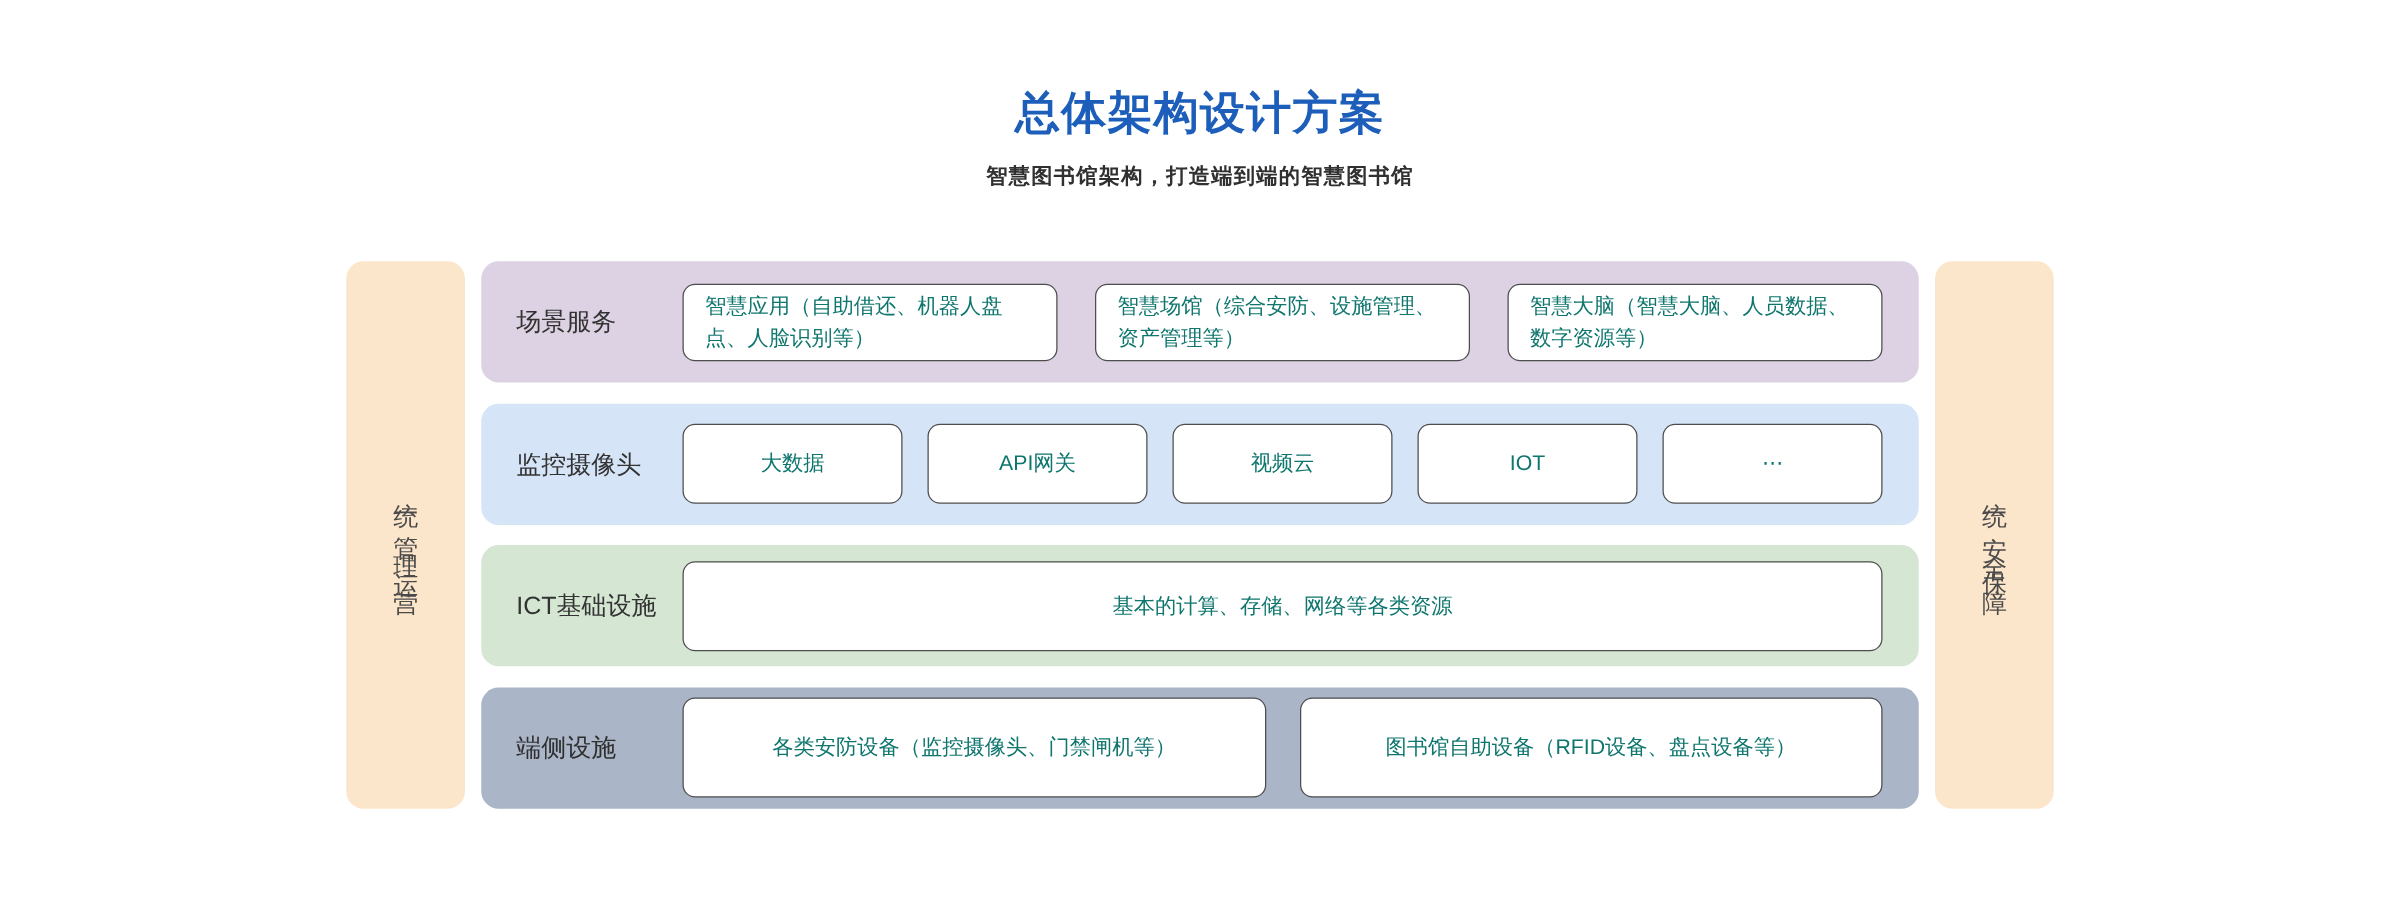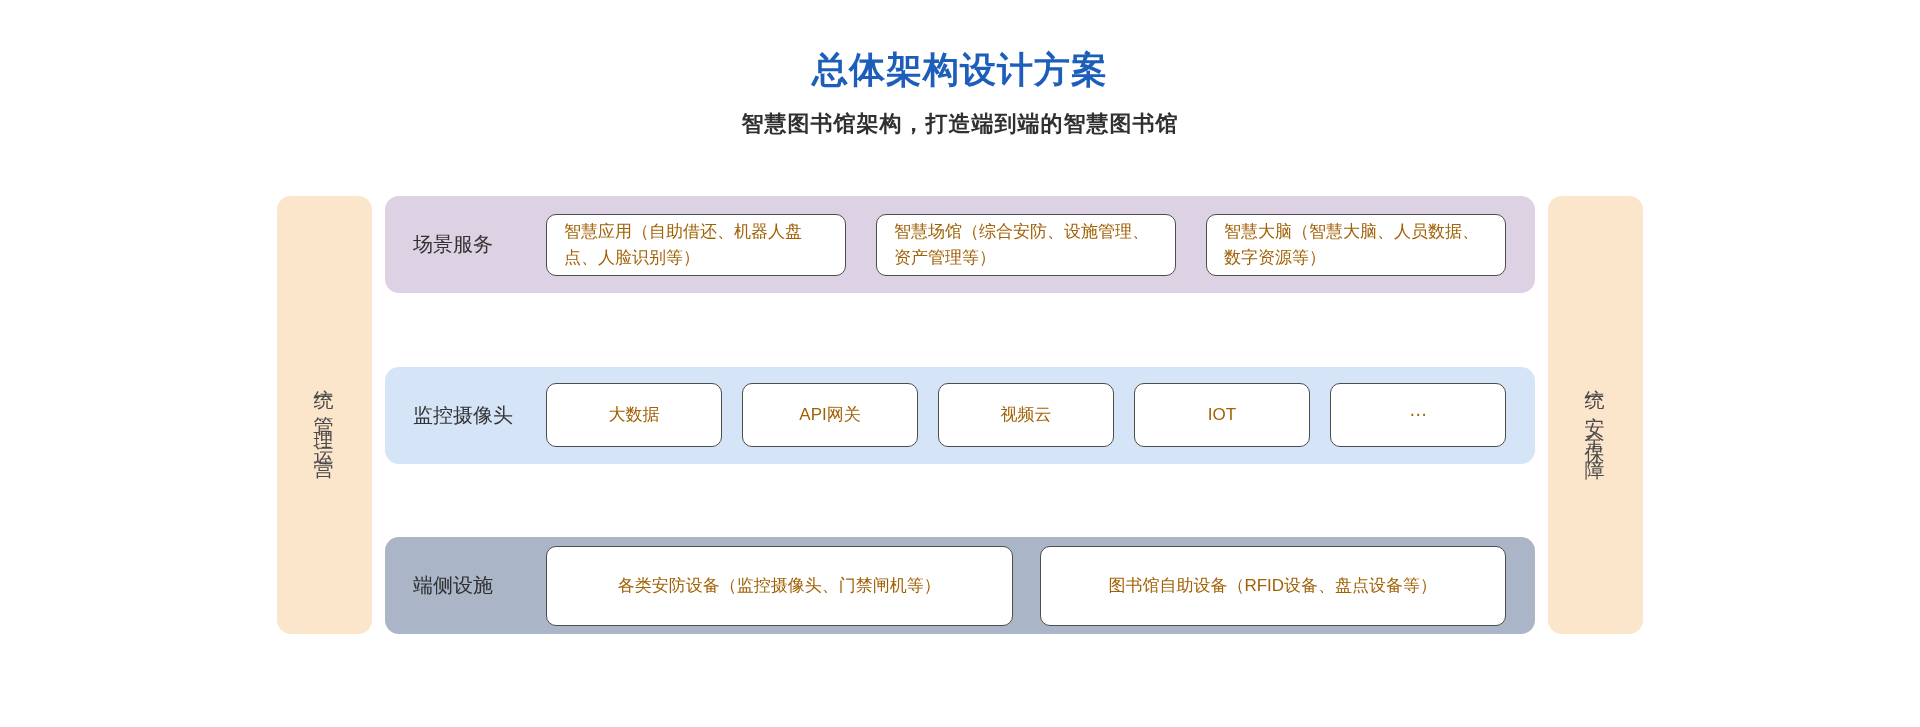--- a/index.html
+++ b/index.html
@@ -11,25 +11,26 @@
   }
   .canvas { width: 1920px; height: 727px; position: relative; background: #fff; }
 
   .page-title {
     padding-top: 46px;
     text-align: center;
     font-size: 36px;
     font-weight: 700;
     color: var(--title-blue, #1d5eba);
     letter-spacing: 1px;
+    margin-top: 20px;
   }
   .page-subtitle {
     margin-top: 14px;
     text-align: center;
-    font-size: 22px;
+    font-size: 17px;
     font-weight: 600;
     color: #303030;
     letter-spacing: 1px;
   }
 
   .diagram {
     width: 1366px;
     height: 438px;
     margin: 57px auto 0 auto;
     display: flex;
@@ -86,21 +87,21 @@
     height: 100%;
     display: flex;
     align-items: center;
     margin-right: 29px;
   }
   .box {
     background: #fff;
     border: 1px solid var(--box-border, #4d4d4d);
     border-radius: 10px;
     font-size: 17px;
-    color: #a16207;
+    color: #0f766e;
     display: flex;
     align-items: center;
     justify-content: center;
     text-align: center;
     line-height: 26px;
   }
   
   .boxes-scene { gap: 30px; }
   .boxes-scene .box {
     flex: 1; height: 62px;
@@ -145,20 +146,26 @@
         <div class="layer-label">监控摄像头</div>
         <div class="boxes boxes-platform">
           <div class="box">大数据</div>
           <div class="box">API网关</div>
           <div class="box">视频云</div>
           <div class="box">IOT</div>
           <div class="box">⋯</div>
         </div>
       </div>
 
+      <div class="layer layer-ict">
+        <div class="layer-label">ICT基础设施</div>
+        <div class="boxes boxes-ict">
+          <div class="box">基本的计算、存储、网络等各类资源</div>
+        </div>
+      </div>
 
       <div class="layer layer-device">
         <div class="layer-label">端侧设施</div>
         <div class="boxes boxes-device">
           <div class="box">各类安防设备（监控摄像头、门禁闸机等）</div>
           <div class="box">图书馆自助设备（RFID设备、盘点设备等）</div>
         </div>
       </div>
 
     </div>

